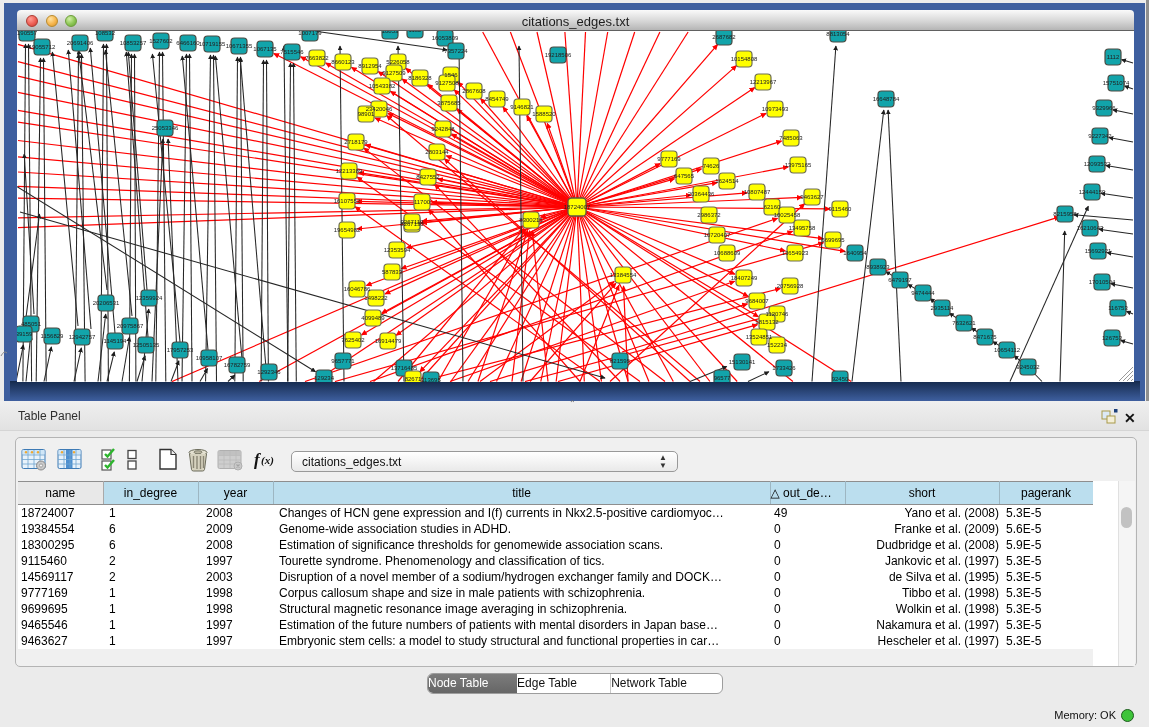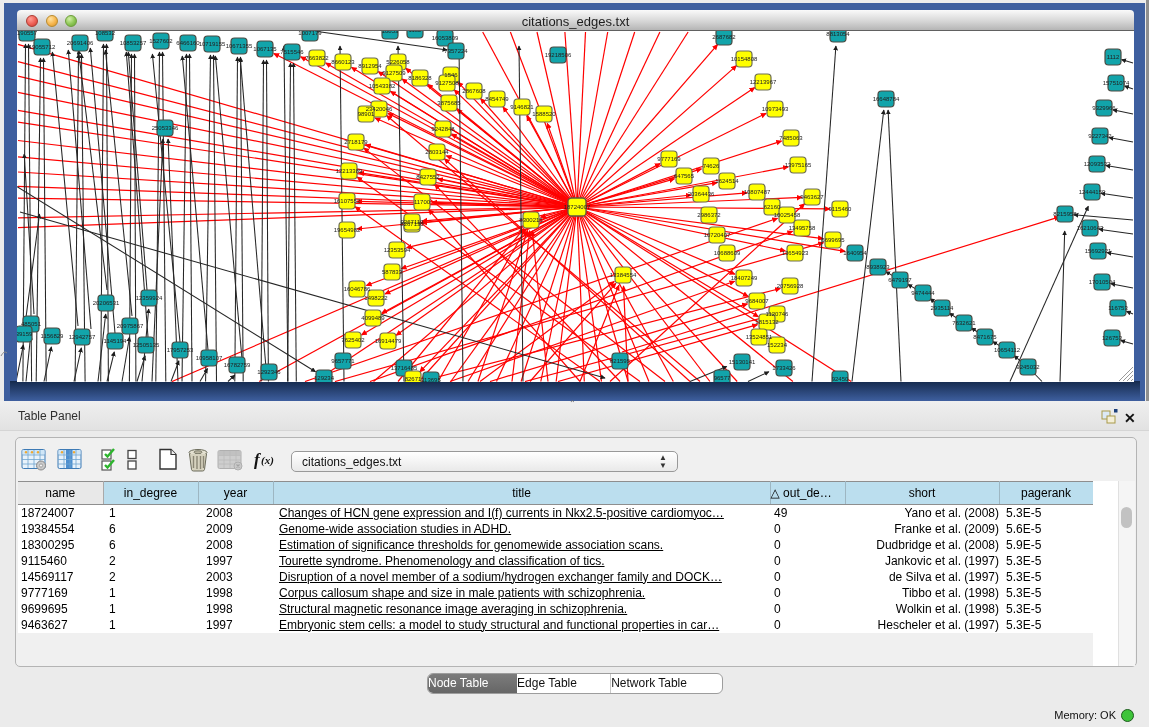--- a/index.html
+++ b/index.html
@@ -30,21 +30,21 @@
   border-radius:5px; background:linear-gradient(#fff,#e9e9e9); }
 #combo span { position:absolute; left:10px; top:3px; font-size:12px; color:#111; }
 #combo .ar { position:absolute; left:auto; right:10px; top:2px; font-size:8px; color:#333; line-height:8px; }
 table { position:absolute; left:18px; top:481px; border-collapse:collapse; table-layout:fixed;
   width:1075px; font-size:12px; color:#000; }
 th { height:23px; font-weight:normal; font-size:12px; border-top:1px solid #8e8e8e;
   border-bottom:1px solid #8e8e8e; border-right:1px solid #9db6c2; background:#bbdeee; }
 th.c0 { background:#e8e8e8; border-right-color:#a9a9a9; }
 td { height:16px; padding:0 0 0 4px; white-space:nowrap; overflow:hidden; background:#fff; }
 td.c0 { padding-left:3px; } td.c1 { padding-left:6px; } td.c2 { padding-left:8px; }
-td.c3 { padding-left:6px;text-decoration:underline; } td.c4 { padding-left:4px; }
+td.c3 { padding-left:6px; } td.c4 { padding-left:4px; }
 td.c5 { text-align:right; padding-left:0; } td.c6 { padding-left:7px; }
 #tblright { left:1093px; top:481px; width:25px; height:185px; background:#fff; }
 #sbtrack { left:1118px; top:481px; width:17px; height:185px; background:#f5f5f5;
   border-left:1px solid #e0e0e0; }
 #sbthumb { left:1121px; top:507px; width:11px; height:21px; background:#c2c2c2; border-radius:6px; }
 #seg { left:427px; top:673px; width:296px; height:21px; border:1px solid #9d9d9d;
   border-radius:6px; background:#fff; overflow:hidden; display:flex; }
 #seg div { height:100%; font-size:12px; text-align:left; line-height:19px; color:#111; }
 #seg .s1 { width:90px; background:linear-gradient(#7c7c7c,#666); color:#fff; }
 #seg .s2 { width:95px; border-right:1px solid #c9c9c9; }
@@ -687,39 +687,48 @@
           <td class="c4">0</td>
           <td class="c5">Jankovic et al. (1997)</td>
           <td class="c6">5.3E-5</td>
         </tr>
         <tr>
           <td class="c0">14569117</td>
           <td class="c1">2</td>
           <td class="c2">2003</td>
           <td class="c3">Disruption of a novel member of a sodium/hydrogen exchanger family and DOCK…</td>
           <td class="c4">0</td>
-          <td class="c5">de Silva et al. (1997)</td>
+          <td class="c5">de Silva et al. (1995)</td>
           <td class="c6">5.3E-5</td>
         </tr>
         <tr>
           <td class="c0">9777169</td>
           <td class="c1">1</td>
           <td class="c2">1998</td>
           <td class="c3">Corpus callosum shape and size in male patients with schizophrenia.</td>
           <td class="c4">0</td>
           <td class="c5">Tibbo et al. (1998)</td>
           <td class="c6">5.3E-5</td>
         </tr>
         <tr>
           <td class="c0">9699695</td>
           <td class="c1">1</td>
           <td class="c2">1998</td>
           <td class="c3">Structural magnetic resonance image averaging in schizophrenia.</td>
           <td class="c4">0</td>
           <td class="c5">Wolkin et al. (1998)</td>
+          <td class="c6">5.3E-5</td>
+        </tr>
+        <tr>
+          <td class="c0">9465546</td>
+          <td class="c1">1</td>
+          <td class="c2">1997</td>
+          <td class="c3">Estimation of the future numbers of patients with mental disorders in Japan base…</td>
+          <td class="c4">0</td>
+          <td class="c5">Nakamura et al. (1997)</td>
           <td class="c6">5.3E-5</td>
         </tr>
         <tr>
           <td class="c0">9463627</td>
           <td class="c1">1</td>
           <td class="c2">1997</td>
           <td class="c3">Embryonic stem cells: a model to study structural and functional properties in car…</td>
           <td class="c4">0</td>
           <td class="c5">Hescheler et al. (1997)</td>
           <td class="c6">5.3E-5</td>

